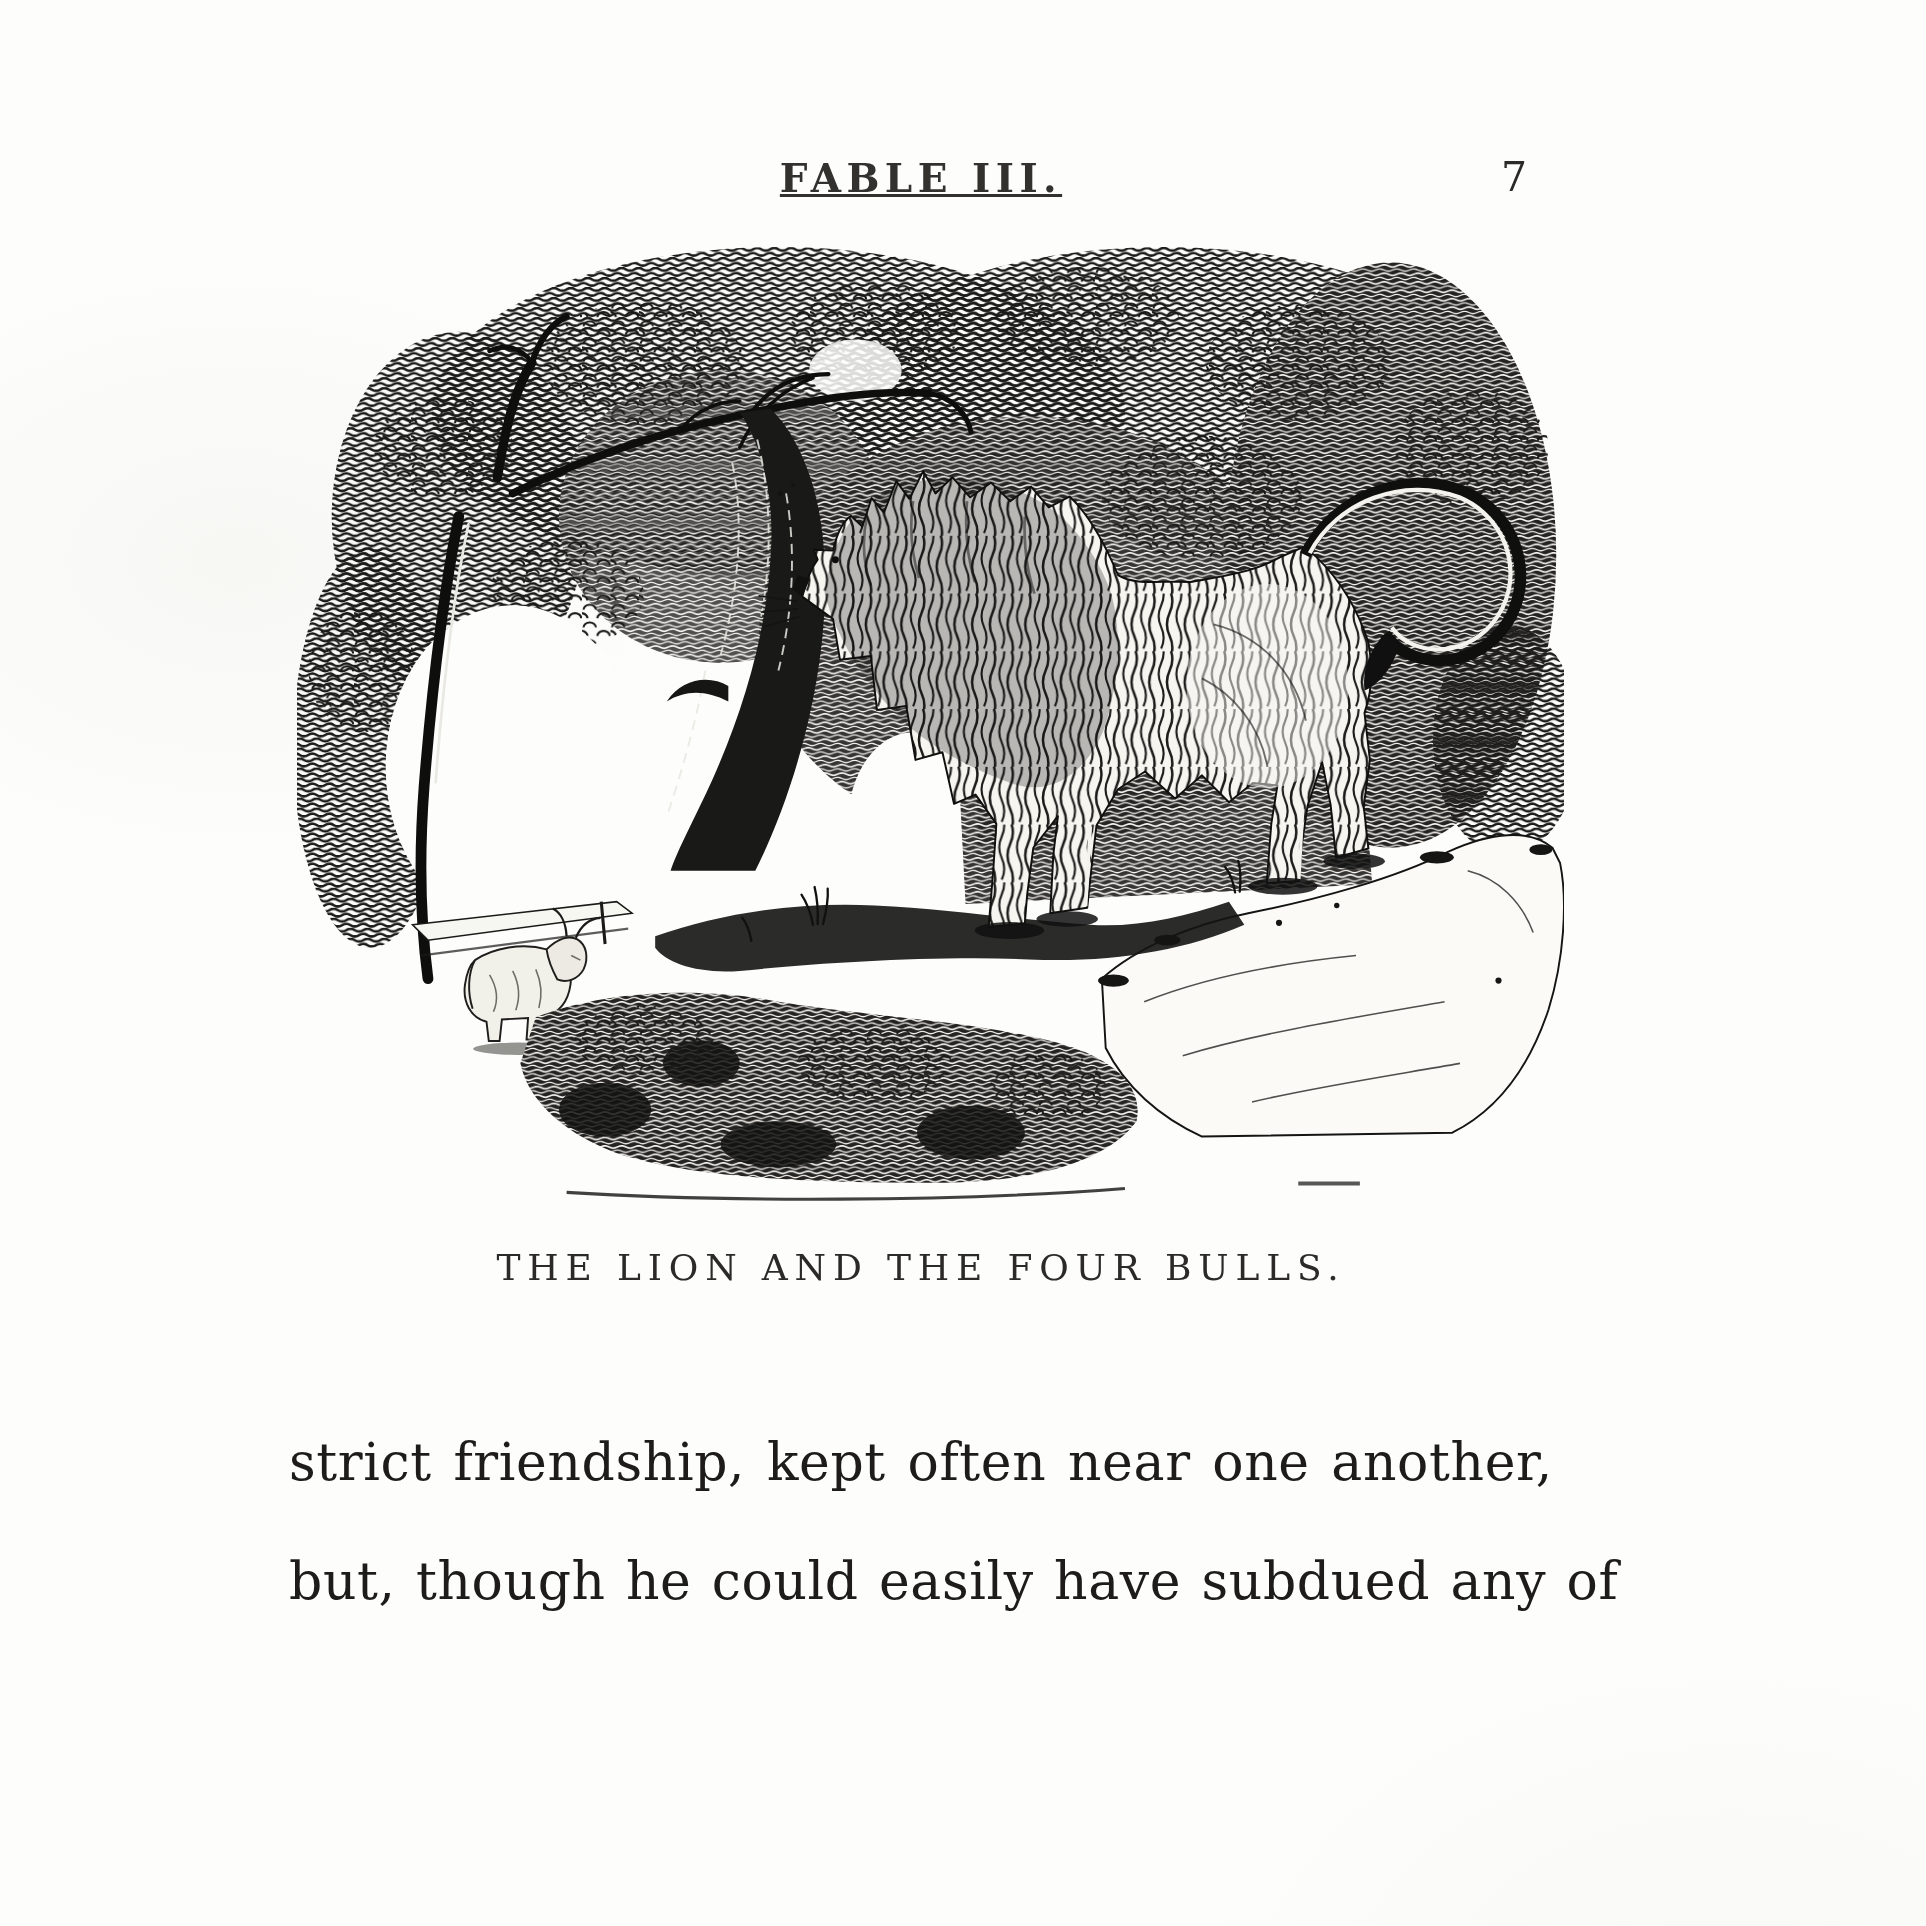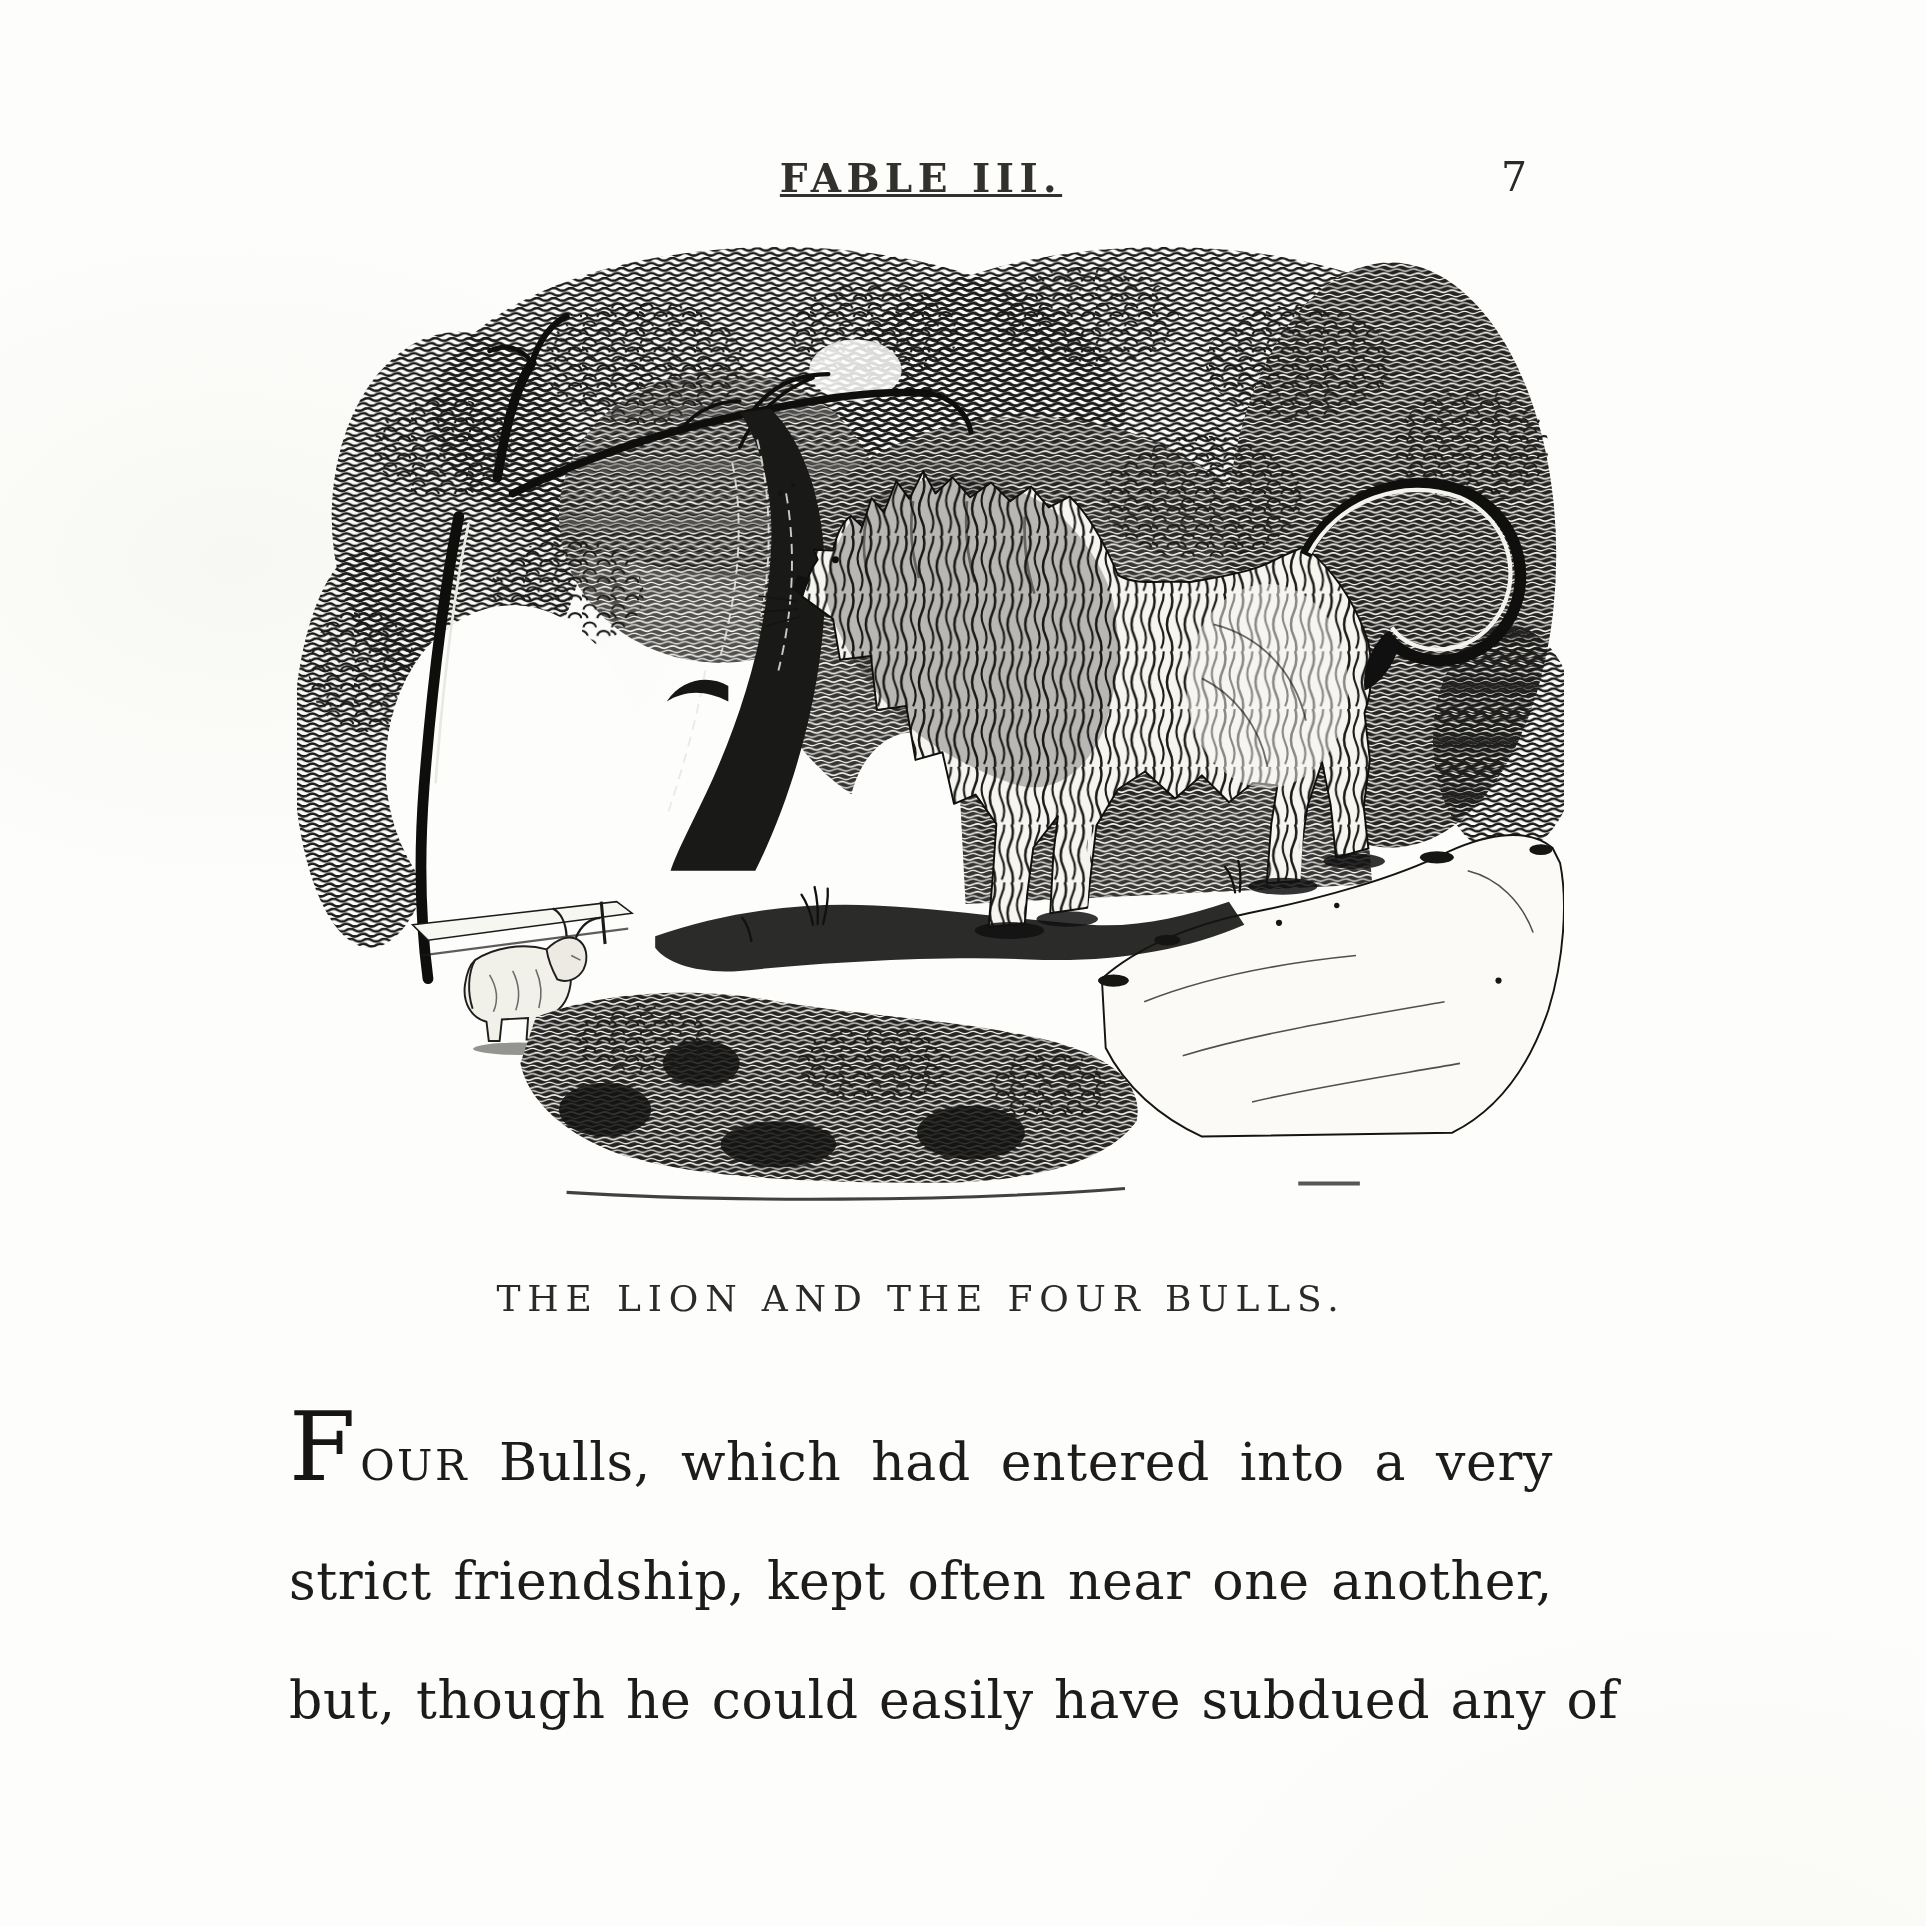--- a/index.html
+++ b/index.html
@@ -20,21 +20,21 @@
     text-decoration:underline;
   }
   .page-number{
     position:absolute; left:1456px; top:153px; width:116px;
     text-align:center; font-size:41px; color:#2a2927;
   }
   figure.illustration{
     position:absolute; left:297px; top:247px; width:1267px; height:955px; margin:0;
   }
   .caption{
-    position:absolute; left:289px; top:1278px; width:1264px;
+    position:absolute; left:289px; top:1247px; width:1264px;
     text-align:center; font-size:36px; letter-spacing:.19em; color:#2b2a28;
   }
   .body-text{
     position:absolute; left:289px; top:1377px; width:1264px; color:#1d1c1b;
   }
   .line{
     height:67px; line-height:67px; font-size:52px;
     text-align:justify; text-align-last:justify; text-justify:inter-word;
     letter-spacing:.012em; word-spacing:.06em; white-space:nowrap;
   }
@@ -223,20 +223,19 @@
         <ellipse cx="2000" cy="1745" rx="80" ry="20" fill="#101010" opacity=".85"></ellipse>
         <ellipse cx="2560" cy="1660" rx="90" ry="22" fill="#101010" opacity=".85"></ellipse>
         <ellipse cx="2745" cy="1595" rx="80" ry="20" fill="#101010" opacity=".85"></ellipse>
       </g>
     </svg>
   </figure>
 
   <div class="caption">THE LION AND THE FOUR BULLS.</div>
 
   <main class="body-text">
-    <p class="line"><span class="dropcap">F</span><span class="sc">OUR</span><span> Bulls, which had entered into a very</span></p>
     <p class="line">strict friendship, kept often near one another,</p>
     <p class="line">but, though he could easily have subdued any of</p>
 
   </main>
 
 </div>
 
 
 </body></html>

